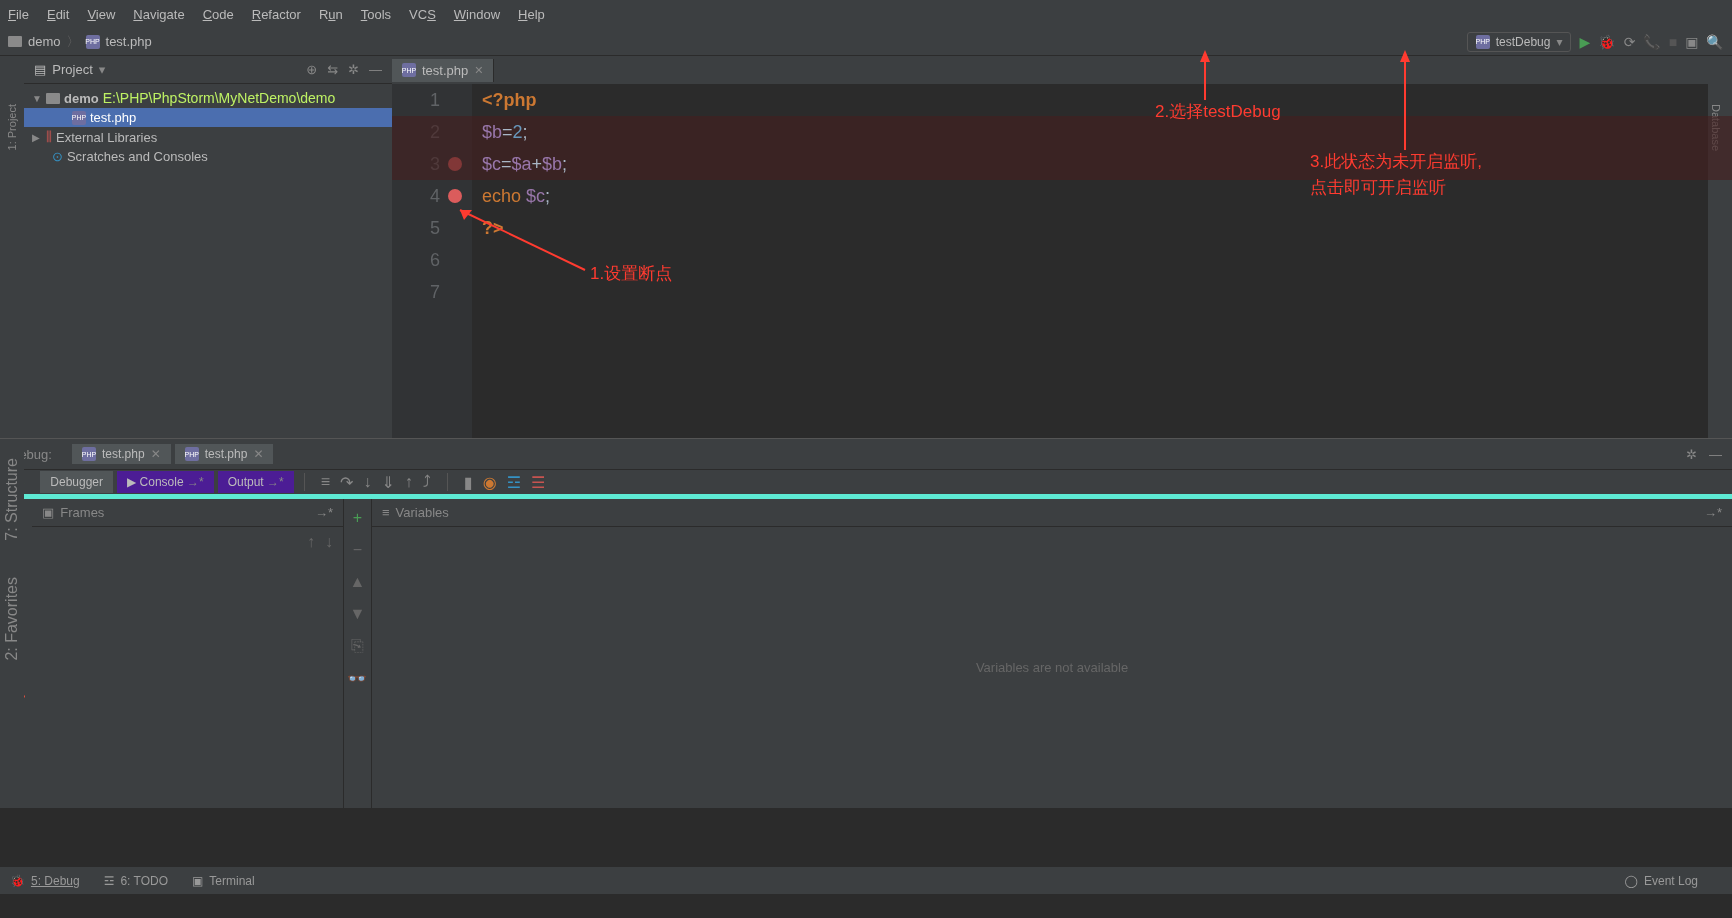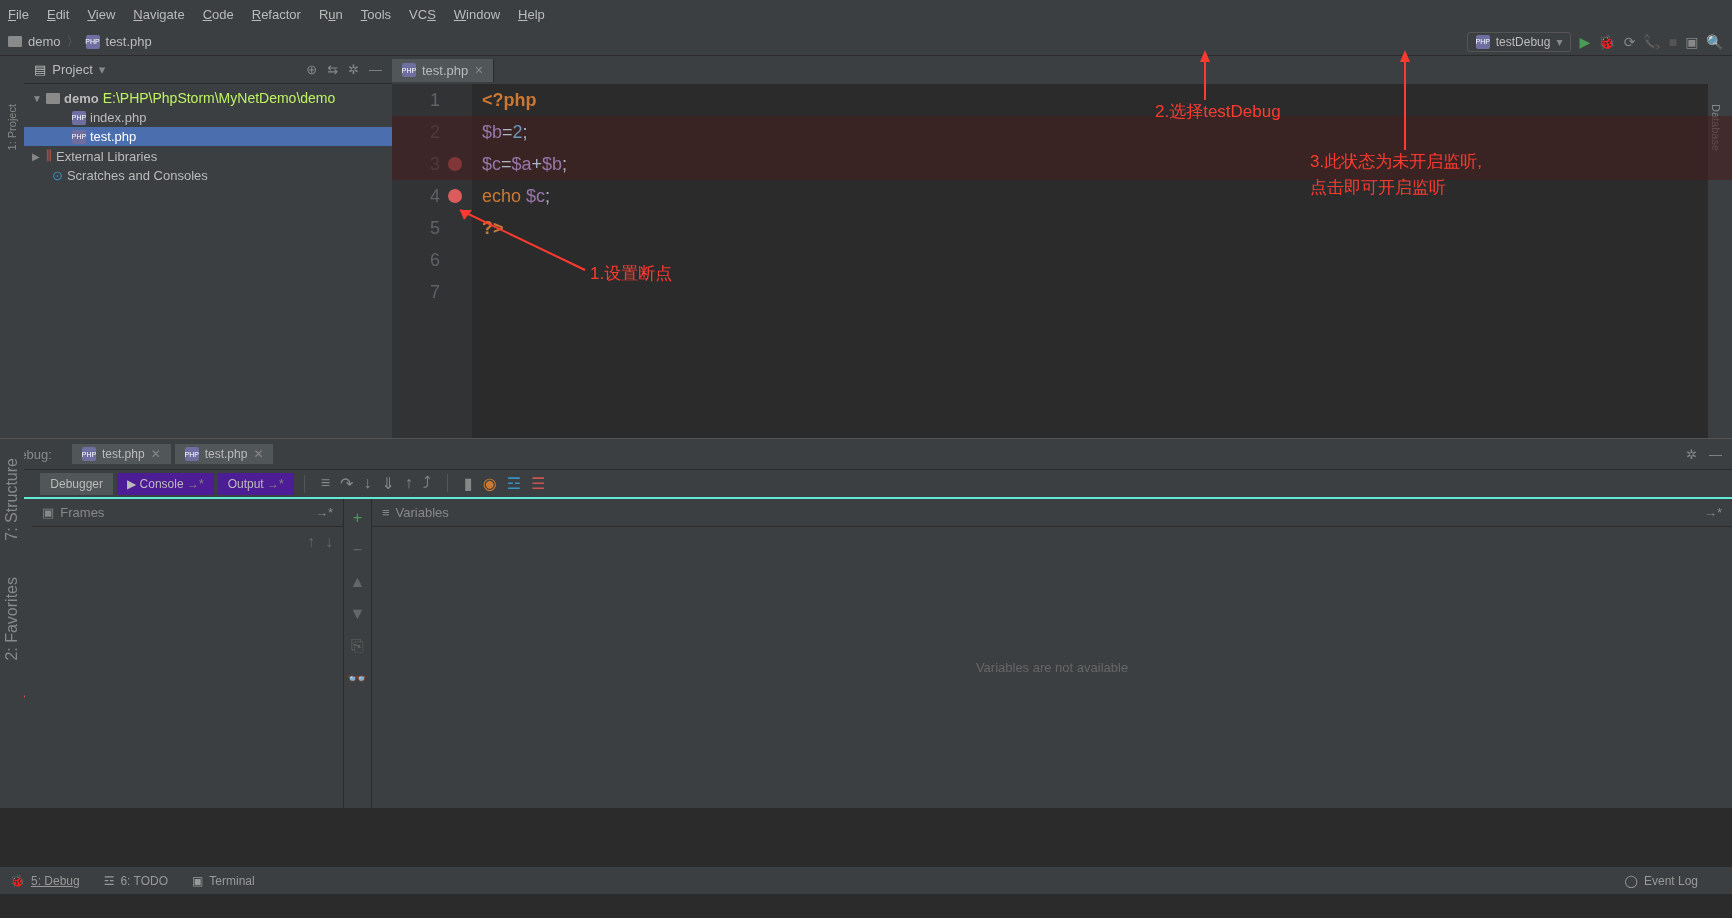--- a/index.html
+++ b/index.html
@@ -70,21 +70,21 @@
 
 .annotation { position: absolute; color: #ff3b30; font-size: 17px; z-index: 100; pointer-events: none; }
 .arrow-svg { position: absolute; z-index: 99; pointer-events: none; }
 
 
 .debug-panel { height: 370px; background: #3c3f41; display: flex; flex-direction: column; border-top: 1px solid #555; }
 .debug-header { height: 30px; display: flex; align-items: center; padding: 0 10px; font-size: 13px; }
 .debug-header .label { color: #888; margin-right: 20px; }
 .debug-tab { display: flex; align-items: center; gap: 6px; padding: 3px 10px; background: #515658; margin-right: 4px; font-size: 12px; }
 .debug-header .actions { margin-left: auto; display: flex; gap: 12px; color: #888; }
-.debug-toolbar { height: 30px; display: flex; align-items: center; border-top: 1px solid #2b2b2b; border-bottom: 2px solid #5eead4; }
+.debug-toolbar { height: 30px; display: flex; align-items: center; border-top: 1px solid #2b2b2b; border-bottom: 5px solid #5eead4; }
 .debug-side-col { width: 32px; display: flex; flex-direction: column; align-items: center; gap: 12px; padding-top: 8px; color: #888; }
 .dbg-subtabs { display: flex; align-items: center; padding: 0 4px; gap: 4px; font-size: 12px; }
 .dbg-subtab { padding: 4px 10px; background: #4c1d95; }
 .dbg-subtab.active { background: #515658; }
 .dbg-actions { display: flex; gap: 10px; margin-left: 10px; color: #888; }
 .dbg-sep { width: 1px; height: 18px; background: #555; margin: 0 6px; }
 .debug-body { flex: 1; display: flex; }
 .frames-panel { width: 312px; border-right: 1px solid #2b2b2b; display: flex; flex-direction: column; }
 .vars-panel { flex: 1; display: flex; flex-direction: column; position: relative; }
 .panel-subheader { height: 28px; display: flex; align-items: center; padding: 0 10px; font-size: 13px; color: #888; border-bottom: 1px solid #2b2b2b; }
@@ -161,24 +161,20 @@
         <span>✲</span>
         <span>—</span>
       </div>
     </div>
     <div class="tree">
       <div class="tree-row">
         <span class="arrow">▼</span>
         <span class="folder-icon-sm"></span>
         <b>demo</b>
         <span class="path-text">E:\PHP\PhpStorm\MyNetDemo\demo</span>
-      </div>
-      <div class="tree-row indent2">
-        <span class="php-icon-sm">PHP</span>
-        <span>index.php</span>
       </div>
       <div class="tree-row indent2 selected">
         <span class="php-icon-sm">PHP</span>
         <span>test.php</span>
       </div>
       <div class="tree-row">
         <span class="arrow">▶</span>
         <span style="color:#c75450">⫼</span>
         <span>External Libraries</span>
       </div>

